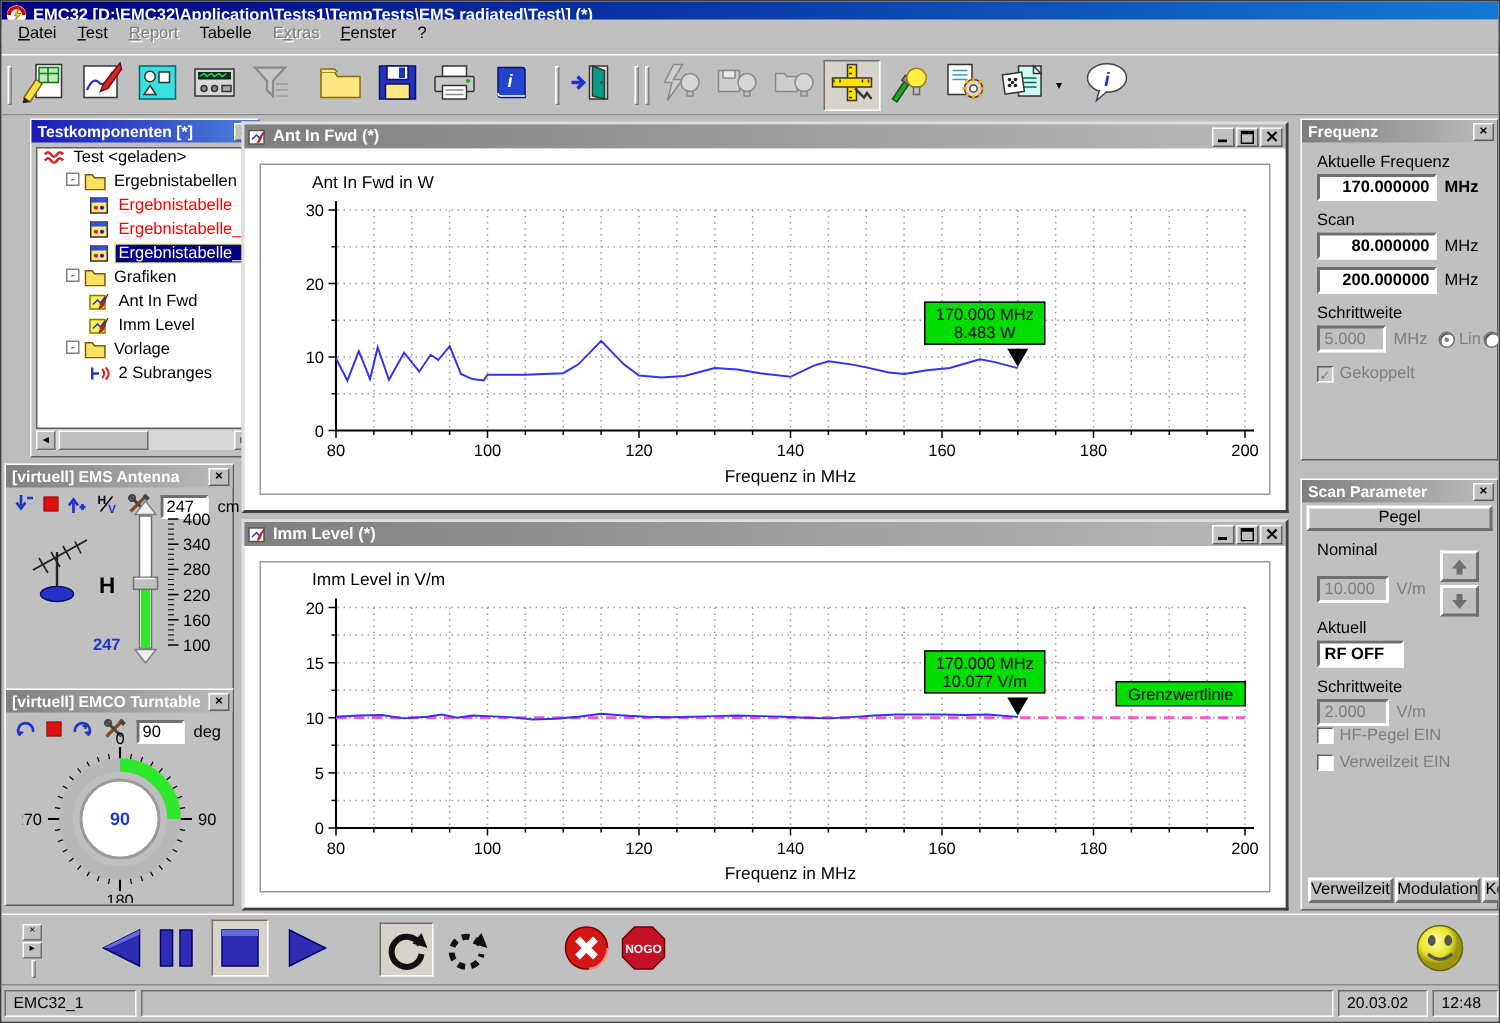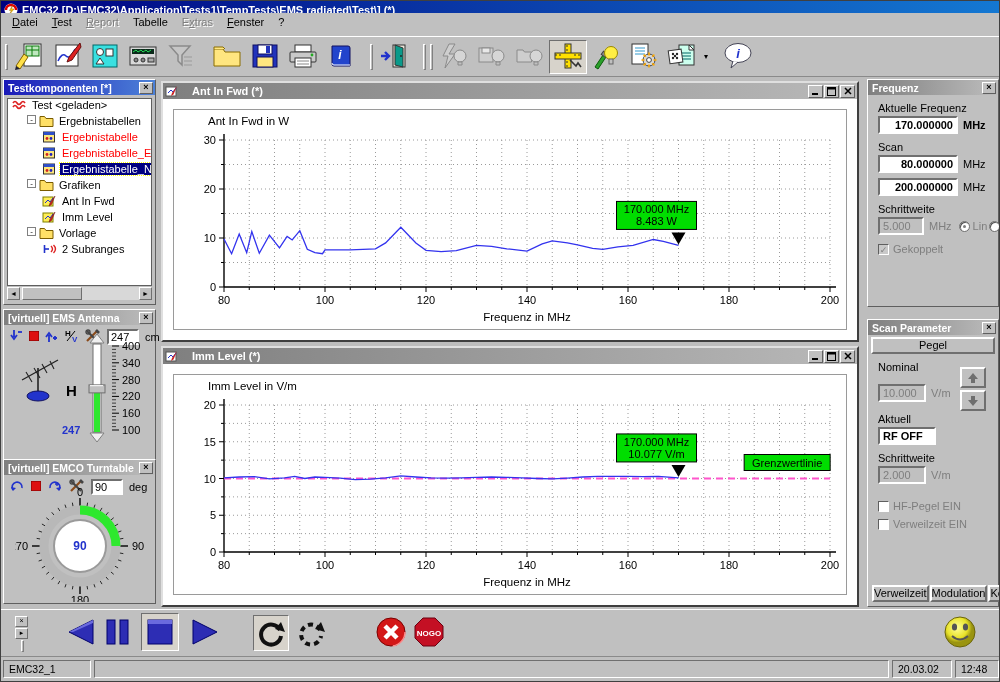--- a/index.html
+++ b/index.html
@@ -49,21 +49,21 @@
   .tree-exp { width:9px; height:9px; border:1px solid #808080; background:#fff; font-size:8px; line-height:7px; text-align:center; margin-right:3px; color:#000; flex:none; }
   .tree-ico { width:15px; height:12px; margin-right:3px; flex:none; }
   .tree-lbl { padding:0 2px; }
   .tree-lbl.selected { background:#000080; color:#fff; outline:1px dotted #ff0; }
   .hscroll { position:absolute; left:3px; bottom:4px; right:3px; height:13px; background:#d8d8d8; display:flex; }
   .sbtn { width:13px; height:13px; font-size:7px; display:flex; align-items:center; justify-content:center; }
   .sthumb { width:60px; height:13px; margin-left:2px; }
 
   
   .mdiwin { position:absolute; border:2px solid; border-color:#dfdfdf #3f3f3f #3f3f3f #dfdfdf; background:#c0c0c0; }
-  .wtitle { height:16px; background:linear-gradient(90deg,#7f7f7f,#b9b9b9); display:flex; align-items:center; color:#fff; font-weight:bold; font-size:11px; padding:0 2px 0 2px; gap:13px; }
+  .wtitle { height:16px; background:linear-gradient(90deg,#7f7f7f,#b9b9b9); display:flex; align-items:center; color:#fff; font-weight:bold; font-size:11px; padding:0 2px 0 2px; gap:3px; }
   .wbtns { margin-left:auto; display:flex; gap:1px; }
   .wbtn { width:15px; height:13px; background:#c0c0c0; border:1px solid; border-color:#fff #5f5f5f #5f5f5f #fff; display:flex; align-items:center; justify-content:center; }
   .wcontent { background:#fff; height:241px; padding:10px; }
   .chart-frame { border:1px solid #9a9a9a; width:100%; height:100%; background:#fff; }
 
   
   .flabel { margin:7px 0 2px 10px; }
   .frow { display:flex; align-items:center; margin-left:10px; gap:5px; }
   .pbutton { display:block; width:124px; margin:2px auto 0 auto; height:17px; text-align:center; line-height:13px; font-size:11px; }
   .radio { width:11px; height:11px; border-radius:50%; background:#fff; border:1px solid #6f6f6f; box-shadow:inset 1px 1px 0 #555; position:relative; }
@@ -260,21 +260,21 @@
         <span><svg width="32" height="28" viewBox="0 0 32 28">
             <ellipse cx="16" cy="11" rx="13" ry="9.5" fill="#fff" stroke="#445"></ellipse>
             <path d="M11 19 l-2 7 7-6" fill="#fff" stroke="#445"></path>
             <text x="16" y="16" font-size="13" font-weight="bold" font-style="italic" fill="#2233cc" text-anchor="middle">i</text>
           </svg></span>
       </span>
   </div>
 
   <div id="main">
 
-    <div class="panel" style="left:2px; top:2px; width:153px; height:226px;">
+    <div class="panel" style="left:19px; top:2px; width:153px; height:226px;">
       <div class="ptitle active">
         <span>Testkomponenten [*]</span>
         <span class="pclose">×</span>
       </div>
       <div id="tree">
           <div class="tree-item" style="padding-left: 4px;">
             <span class="tree-ico"><svg width="15" height="12" viewBox="0 0 15 12">
                 <path d="M1 4 q2-3 4 0 t4 0 t4 0" stroke="#dd2222" fill="none" stroke-width="1.7"></path>
                 <path d="M1 8 q2-3 4 0 t4 0 t4 0" stroke="#dd2222" fill="none" stroke-width="1.7"></path>
               </svg></span>
@@ -827,21 +827,21 @@
       </div>
       <div class="flabel" style="margin-top:2px;">Aktuell</div>
       <div class="frow">
         <input class="field bold" style="width: 58px;" value="RF OFF">
       </div>
       <div class="flabel">Schrittweite</div>
       <div class="frow">
         <input class="field dis" disabled="" style="width: 48px;" value="2.000">
         <span class="graytx">V/m</span>
       </div>
-      <div class="frow" style="margin-top:16px; gap:4px;align-items:center;">
+      <div class="frow" style="margin-top:0; gap:4px;align-items:center;">
         <span class="cbx"></span>
         <span class="graytx">HF-Pegel EIN</span>
       </div>
       <div class="frow" style="margin-top:6px; gap:4px;">
         <span class="cbx"></span>
         <span class="graytx">Verweilzeit EIN</span>
       </div>
       <div style="position:absolute; left:4px; bottom:4px; right:4px; display:flex; flex-direction:row; gap:1px;">
         <button class="pbutton raised" style="width:100%; font-family:inherit;">Verweilzeit</button>
         <button class="pbutton raised" style="width:100%; font-family:inherit;">Modulation</button>

